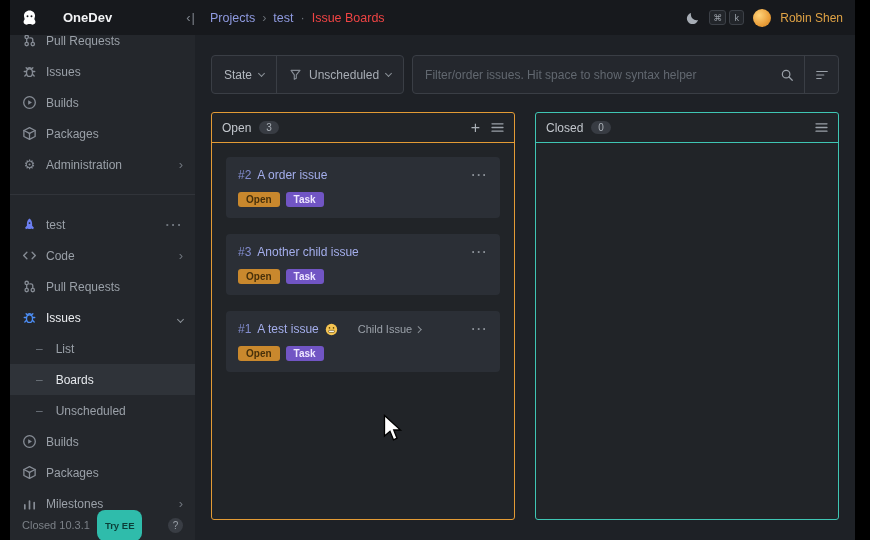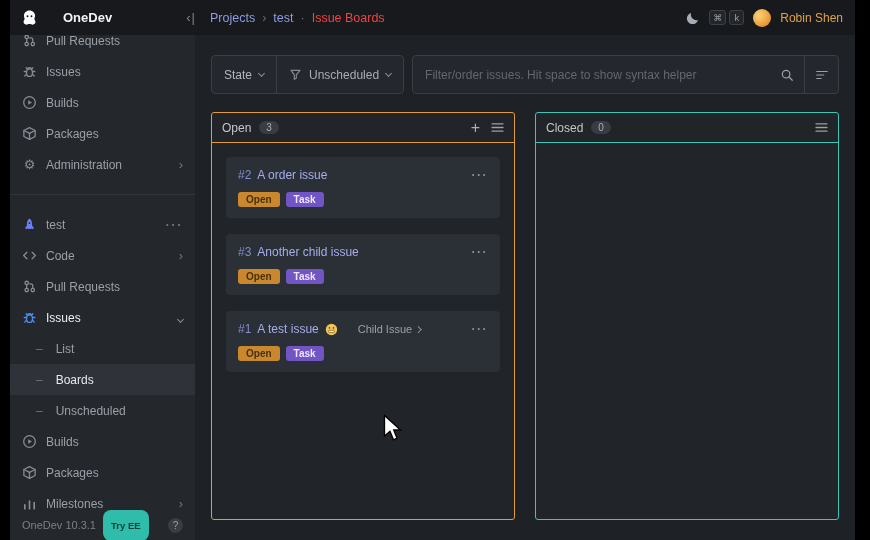--- a/index.html
+++ b/index.html
@@ -249,21 +249,21 @@
               <svg class="s-ic" width="15" height="15" viewBox="0 0 16 16" style="stroke-width:1.8">
                 <path d="M3 13.5V9.5M8 13.5v-8M13 13.5V7"></path>
               </svg>
             </span>
           <span>Milestones</span>
           <span class="right chevr-t">›</span>
         </div>
       </div>
 
       <div class="sidebar-footer">
-        <span>OneDev 10.3.1</span>
+        <span>Closed 10.3.1</span>
         <span class="badge-ee">Try EE</span>
         <span class="help-circle">?</span>
       </div>
     </aside>
 
     <main class="main">
       <div class="toolbar">
         <div class="btn-group">
           <div class="tb-btn">
             <span>State</span>

